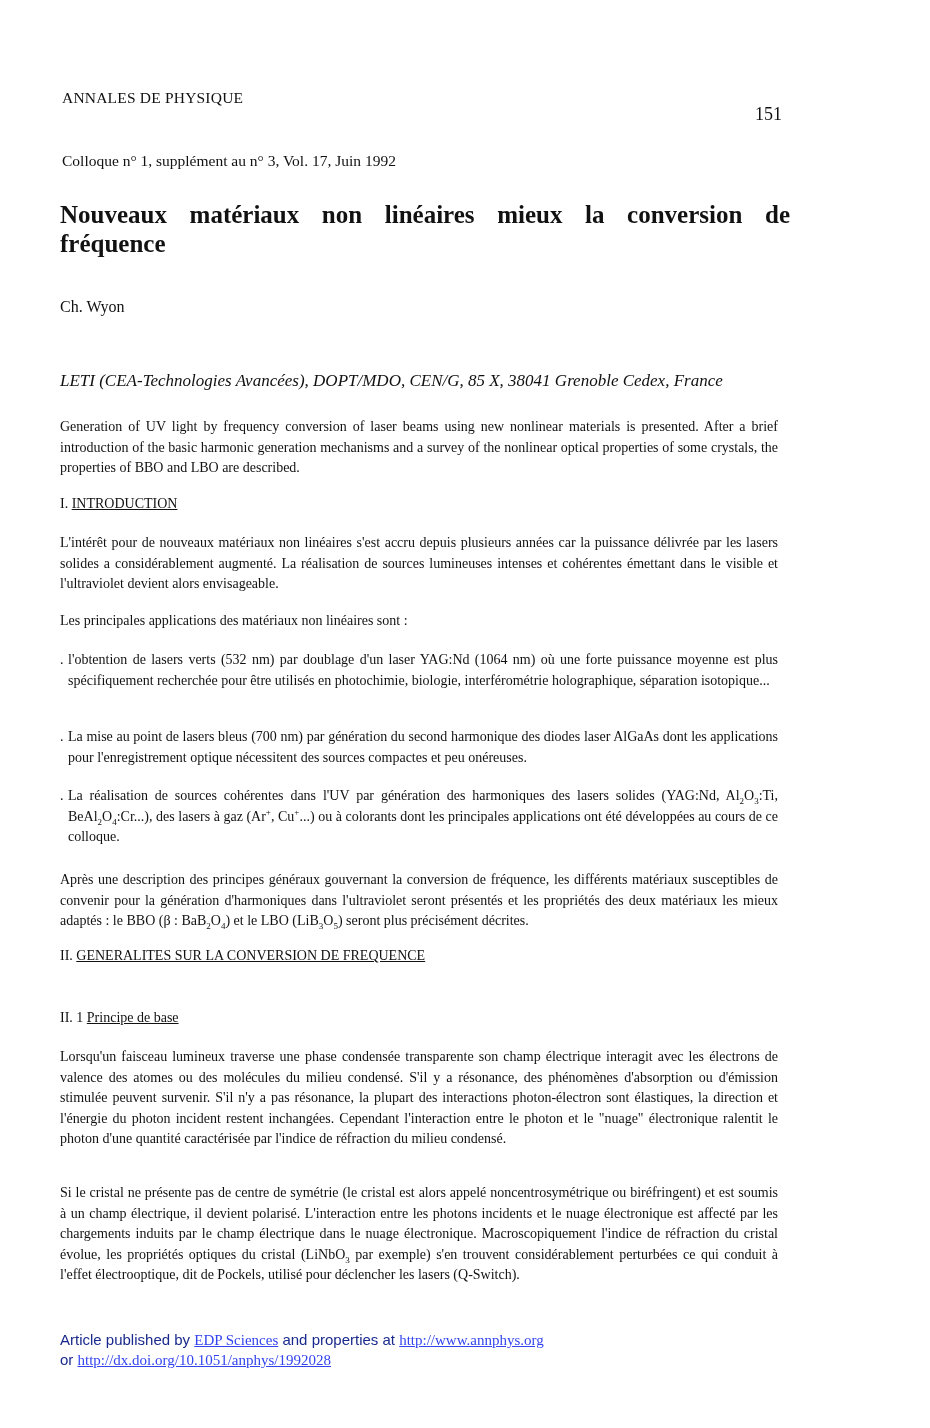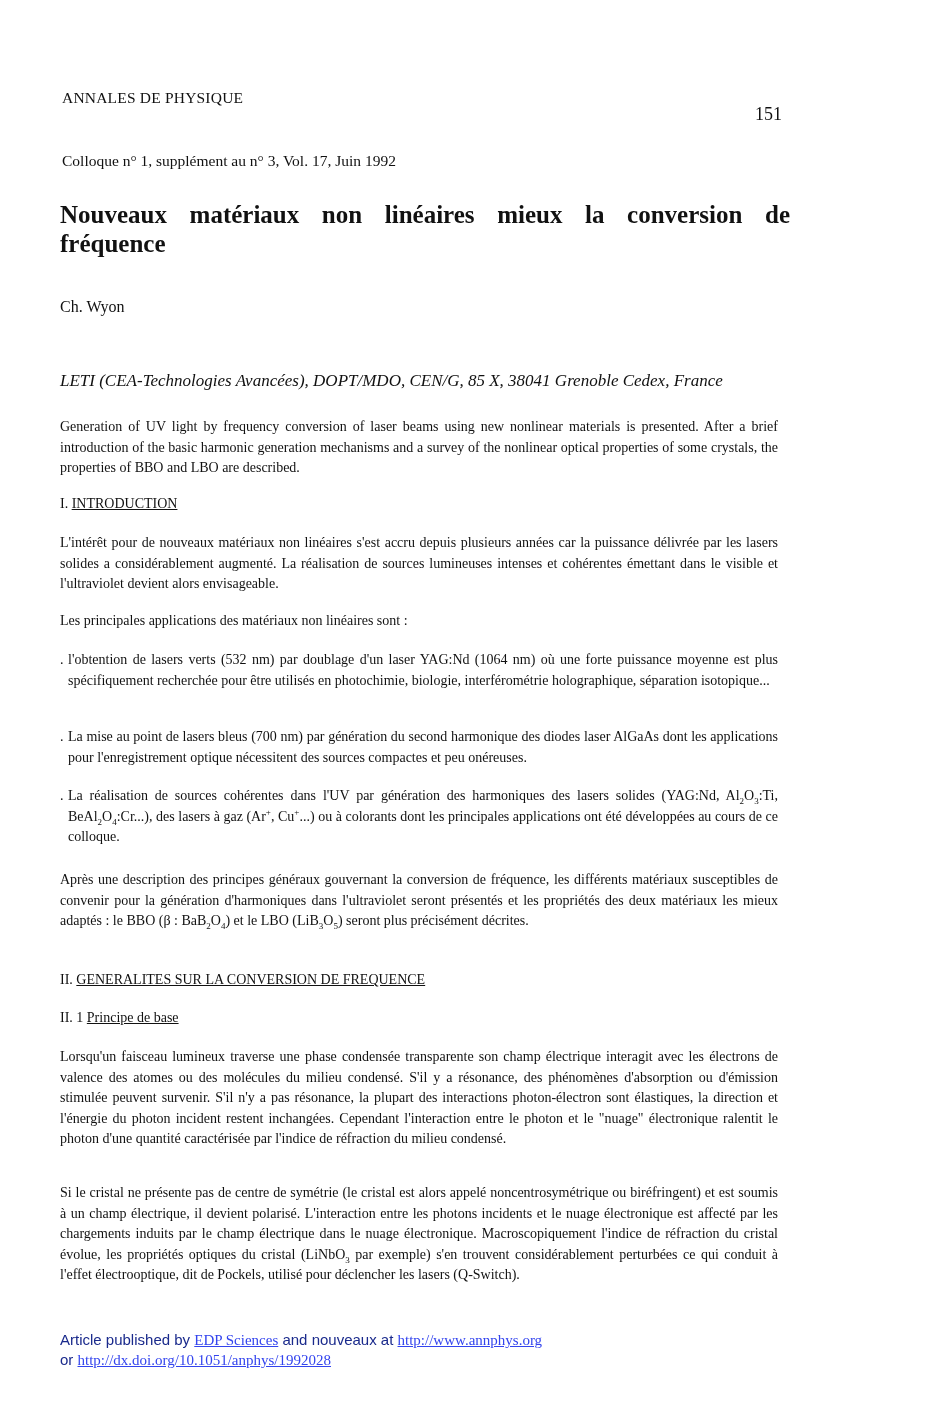--- a/index.html
+++ b/index.html
@@ -53,28 +53,28 @@
   <span class="b">.</span>
   <span class="t">La mise au point de lasers bleus (700 nm) par génération du second harmonique des diodes laser AlGaAs dont les applications pour l'enregistrement optique nécessitent des sources compactes et peu onéreuses.</span>
 </div>
 <div class="abs bullet" style="top:786px;">
   <span class="b">.</span>
   <span class="t"><span>La réalisation de sources cohérentes dans l'UV par génération des harmoniques des lasers solides (YAG:Nd, Al</span><sub>2</sub><span>O</span><sub>3</sub><span>:Ti, BeAl</span><sub>2</sub><span>O</span><sub>4</sub><span>:Cr...), des lasers à gaz (Ar</span><sup>+</sup><span>, Cu</span><sup>+</sup><span>...) ou à colorants dont les principales applications ont été développées au cours de ce colloque.</span></span>
 </div>
 
 <div class="abs para" style="top:870px;"><span>Après une description des principes généraux gouvernant la conversion de fréquence, les différents matériaux susceptibles de convenir pour la génération d'harmoniques dans l'ultraviolet seront présentés et les propriétés des deux matériaux les mieux adaptés : le BBO (β : BaB</span><sub>2</sub><span>O</span><sub>4</sub><span>) et le LBO (LiB</span><sub>3</sub><span>O</span><sub>5</sub><span>) seront plus précisément décrites.</span></div>
 
-<div class="abs heading" style="top:972px;">
+<div class="abs heading" style="top:948px;">
   <span>II.</span>
   <span class="u">GENERALITES SUR LA CONVERSION DE FREQUENCE</span>
 </div>
 <div class="abs heading" style="top:1010px;">
   <span>II. 1</span>
   <span class="u">Principe de base</span>
 </div>
 
 <div class="abs para" style="top:1047px;">Lorsqu'un faisceau lumineux traverse une phase condensée transparente son champ électrique interagit avec les électrons de valence des atomes ou des molécules du milieu condensé. S'il y a résonance, des phénomènes d'absorption ou d'émission stimulée peuvent survenir. S'il n'y a pas résonance, la plupart des interactions photon-électron sont élastiques, la direction et l'énergie du photon incident restent inchangées. Cependant l'interaction entre le photon et le "nuage" électronique ralentit le photon d'une quantité caractérisée par l'indice de réfraction du milieu condensé.</div>
 <div class="abs para" style="top:1183px;"><span>Si le cristal ne présente pas de centre de symétrie (le cristal est alors appelé noncentrosymétrique ou biréfringent) et est soumis à un champ électrique, il devient polarisé. L'interaction entre les photons incidents et le nuage électronique est affecté par les chargements induits par le champ électrique dans le nuage électronique. Macroscopiquement l'indice de réfraction du cristal évolue, les propriétés optiques du cristal (LiNbO</span><sub>3</sub><span> par exemple) s'en trouvent considérablement perturbées ce qui conduit à l'effet électrooptique, dit de Pockels, utilisé pour déclencher les lasers (Q-Switch).</span></div>
 
 <div class="abs footer">
-  <div><span>Article published by </span><a href="#">EDP Sciences</a><span> and nouveaux at </span><a href="#">http://www.annphys.org</a></div>
+  <div><span>Article published by </span><a href="#">EDP Sciences</a><span> and properties at </span><a href="#">http://www.annphys.org</a></div>
   <div><span>or </span><a href="#">http://dx.doi.org/10.1051/anphys/1992028</a></div>
 </div>
 
 </body></html>

